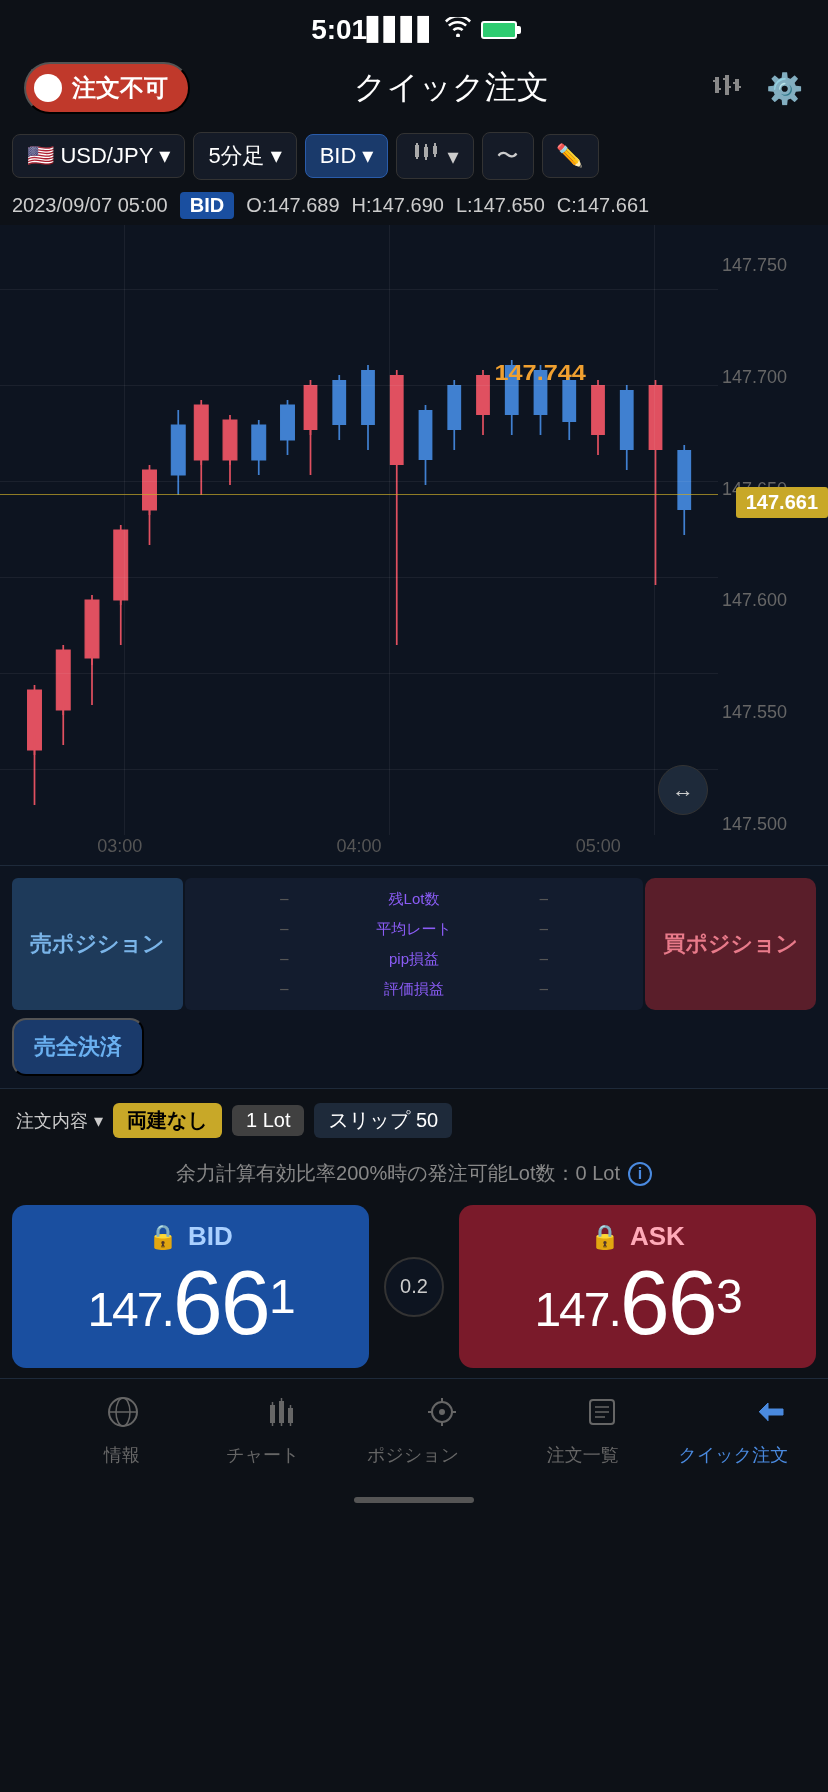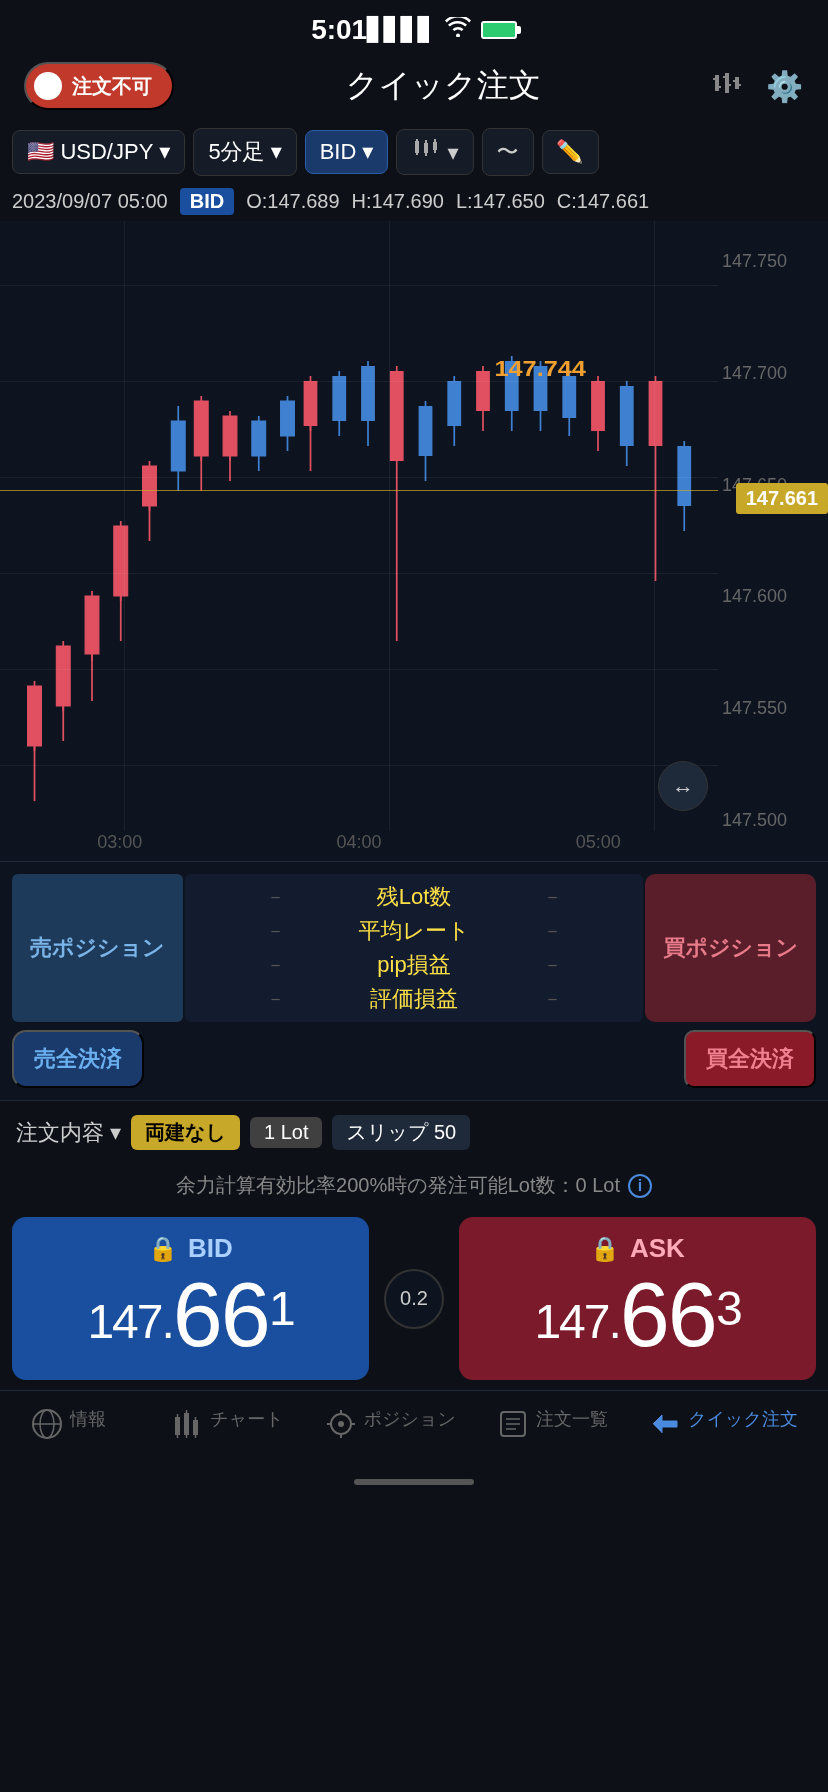--- a/index.html
+++ b/index.html
@@ -57,21 +57,21 @@
       justify-content: space-between;
       padding: 8px 24px 12px;
     }
     .order-status-btn {
       display: flex;
       align-items: center;
       gap: 10px;
       background: #c0392b;
       border-radius: 30px;
       padding: 8px 20px 8px 8px;
-      font-size: 20px;
+      font-size: 24px;
       font-weight: 600;
       color: #fff;
     }
     .order-status-dot {
       width: 28px;
       height: 28px;
       background: #fff;
       border-radius: 50%;
     }
     .header-title {
@@ -244,22 +244,22 @@
       background: #131c2e;
       margin: 0 2px;
       padding: 8px 16px;
       display: grid;
       grid-template-columns: 1fr auto 1fr;
       gap: 4px 8px;
       align-items: center;
       border-radius: 6px;
     }
     .pos-label {
-      font-size: 22px;
-      color: #fde047;
+      font-size: 15px;
+      color: #8b5cf6;
       text-align: center;
     }
     .pos-dash {
       font-size: 19px;
       color: #555;
       text-align: center;
     }
 
     .action-row {
       display: flex;
@@ -303,21 +303,21 @@
       align-items: center;
       padding: 14px 16px;
       gap: 10px;
       background: #0d1117;
       border-top: 1px solid #1e2a3a;
     }
     .order-settings-label {
       display: flex;
       align-items: center;
       gap: 6px;
-      font-size: 22px;
+      font-size: 18px;
       color: #ccc;
     }
     .tag-ryoken {
       background: #c8a828;
       color: #000;
       padding: 4px 14px;
       border-radius: 6px;
       font-size: 20px;
       font-weight: 600;
     }
@@ -439,22 +439,22 @@
     .bottom-nav {
       display: flex;
       align-items: center;
       justify-content: space-around;
       padding: 16px 10px 30px;
       background: #0d1117;
       border-top: 1px solid #1e2a3a;
     }
     .nav-item {
       display: flex;
-      flex-direction: row;
-      align-items: flex-start;
+      flex-direction: column;
+      align-items: flex-end;
       gap: 6px;
       font-size: 18px;
       color: #666;
       min-width: 100px;
     }
     .nav-item.active {
       color: #4a8adf;
     }
     .nav-icon {
       font-size: 32px;
@@ -748,21 +748,20 @@
       <span class="pos-dash">－</span>
       <span class="pos-label">評価損益</span>
       <span class="pos-dash">－</span>
     </div>
     <div class="pos-buy-btn">買ポジション</div>
   </div>
 
   <div class="action-row">
     <button class="sell-close-btn">売全決済</button>
     <div class="spacer-mid"></div>
-    <button class="buy-close-btn">買全決済</button>
   </div>
 </div>
 
 <div class="order-settings">
   <div class="order-settings-label">
     <span>注文内容</span>
     <span>▾</span>
   </div>
   <span class="tag-ryoken">両建なし</span>
   <span class="tag-lot">1 Lot</span>

